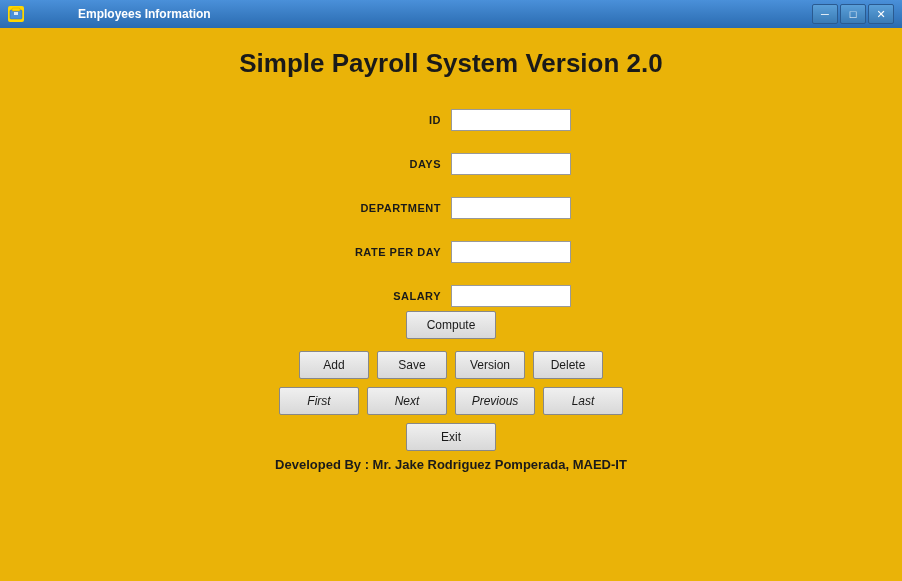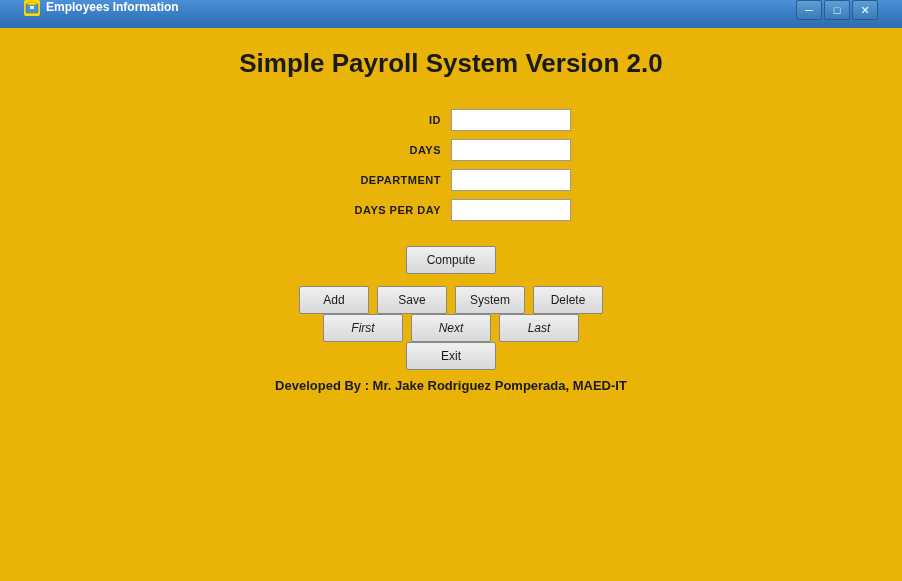--- a/index.html
+++ b/index.html
@@ -22,23 +22,25 @@
       height: 581px;
       background: #ececec;
       display: flex;
       flex-direction: column;
     }
 
     .title-bar {
       background: linear-gradient(to bottom, #4a90d9 0%, #2a6bb0 100%);
       height: 28px;
       display: flex;
-      padding: 0 24px;
+      align-items: center;
+      padding: 0 8px;
       user-select: none;
       flex-shrink: 0;
+      gap: 48px;
     }
 
     .title-bar-icon {
       width: 16px;
       height: 16px;
       margin-right: 6px;
       background: #ffd700;
       border-radius: 2px;
       display: flex;
       align-items: center;
@@ -85,22 +87,22 @@
       font-size: 26px;
       font-weight: bold;
       color: #1a1a1a;
       margin-bottom: 30px;
       font-family: Arial, sans-serif;
     }
 
     .form-container {
       display: flex;
       flex-direction: column;
-      gap: 8px;
-      margin-bottom: 25px;
+      gap: 22px;
+      margin-bottom: 4px;
     }
 
     .form-row {
       display: flex;
       align-items: center;
       gap: 10px;
     }
 
     .form-label {
       width: 110px;
@@ -142,39 +144,40 @@
       justify-content: center;
     }
 
     .btn-compute {
       min-width: 90px;
     }
 
     .btn-row {
       display: flex;
       gap: 8px;
+      margin-bottom: 8px;
       justify-content: center;
     }
 
     .btn-nav {
       min-width: 80px;
       font-style: italic;
     }
 
     .developer-text {
       font-size: 13px;
       font-weight: bold;
       color: #1a1a1a;
-      margin-top: 8px;
+      margin-top: 0;
     }
 
     .exit-btn-container {
       display: flex;
       justify-content: center;
-      margin-bottom: 0;
+      margin-bottom: 6px;
       border-radius: 12px;
     }
   </style>
 </head>
 <body>
 
 <div class="window">
 
   <div class="title-bar">
     <div class="title-bar-icon">
@@ -208,41 +211,46 @@
         <input class="form-input" type="text" style="">
       </div>
 
       <div class="form-row">
         <label class="form-label">DEPARTMENT</label>
         <input class="form-input" type="text" style="">
       </div>
 
 
       <div class="form-row">
-        <label class="form-label">DAYS PER DAY</label>
-        <input class="form-input" type="text" style="">
-      </div>
-
+        <label class="form-label">RATE PER DAY</label>
+        <input class="form-input" type="text" style="">
+      </div>
+
+      <div class="form-row">
+        <label class="form-label">SALARY</label>
+        <input class="form-input" type="text" style="">
+      </div>
 
     </div>
 
     <div class="compute-btn-container">
       <button class="btn btn-compute">Compute</button>
     </div>
 
     <div class="btn-row">
       <button class="btn">Add</button>
       <button class="btn">Save</button>
-      <button class="btn">System</button>
+      <button class="btn">Version</button>
       <button class="btn">Delete</button>
     </div>
 
     <div class="btn-row">
       <button class="btn btn-nav">First</button>
       <button class="btn btn-nav">Next</button>
+      <button class="btn btn-nav">Previous</button>
       <button class="btn btn-nav">Last</button>
     </div>
 
     <div class="exit-btn-container">
       <button class="btn" style="min-width:90px;">Exit</button>
     </div>
 
     <div class="developer-text">Developed By : Mr. Jake Rodriguez Pomperada, MAED-IT</div>
 
   </div>

